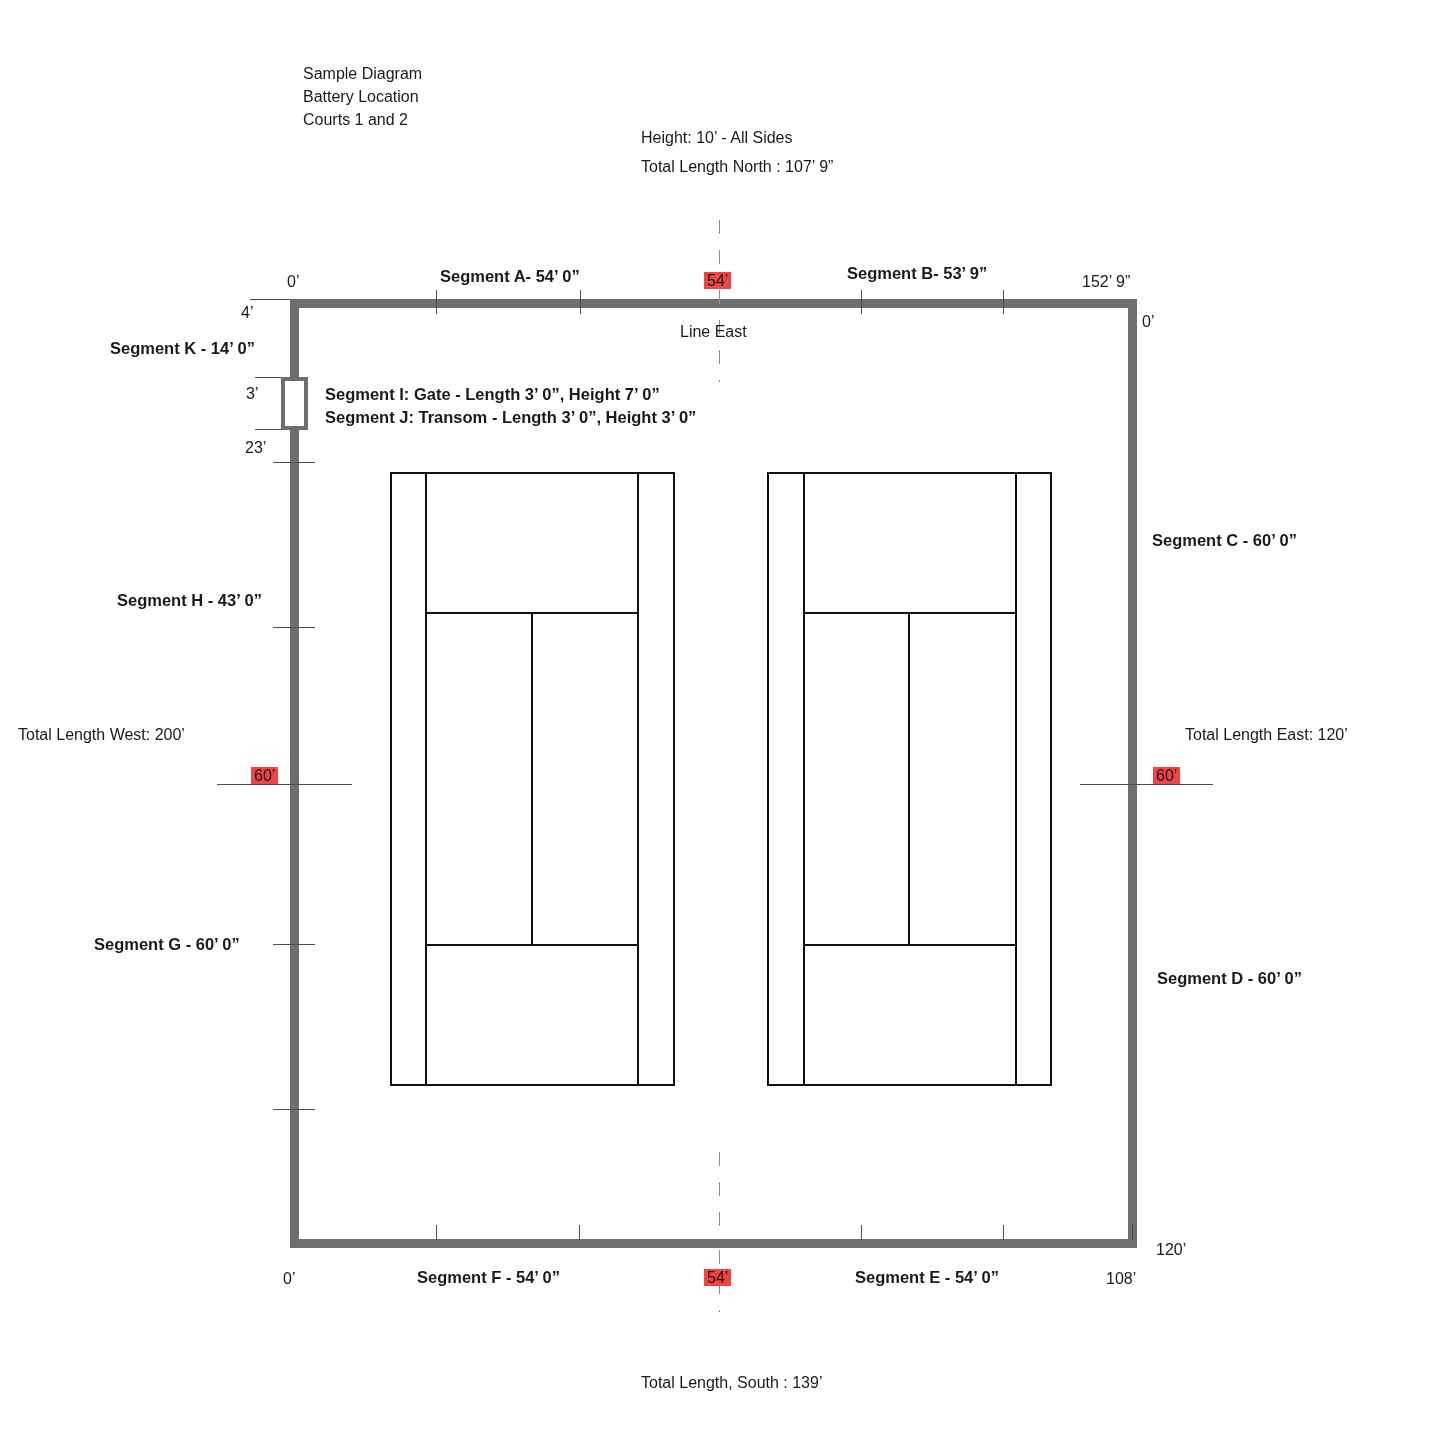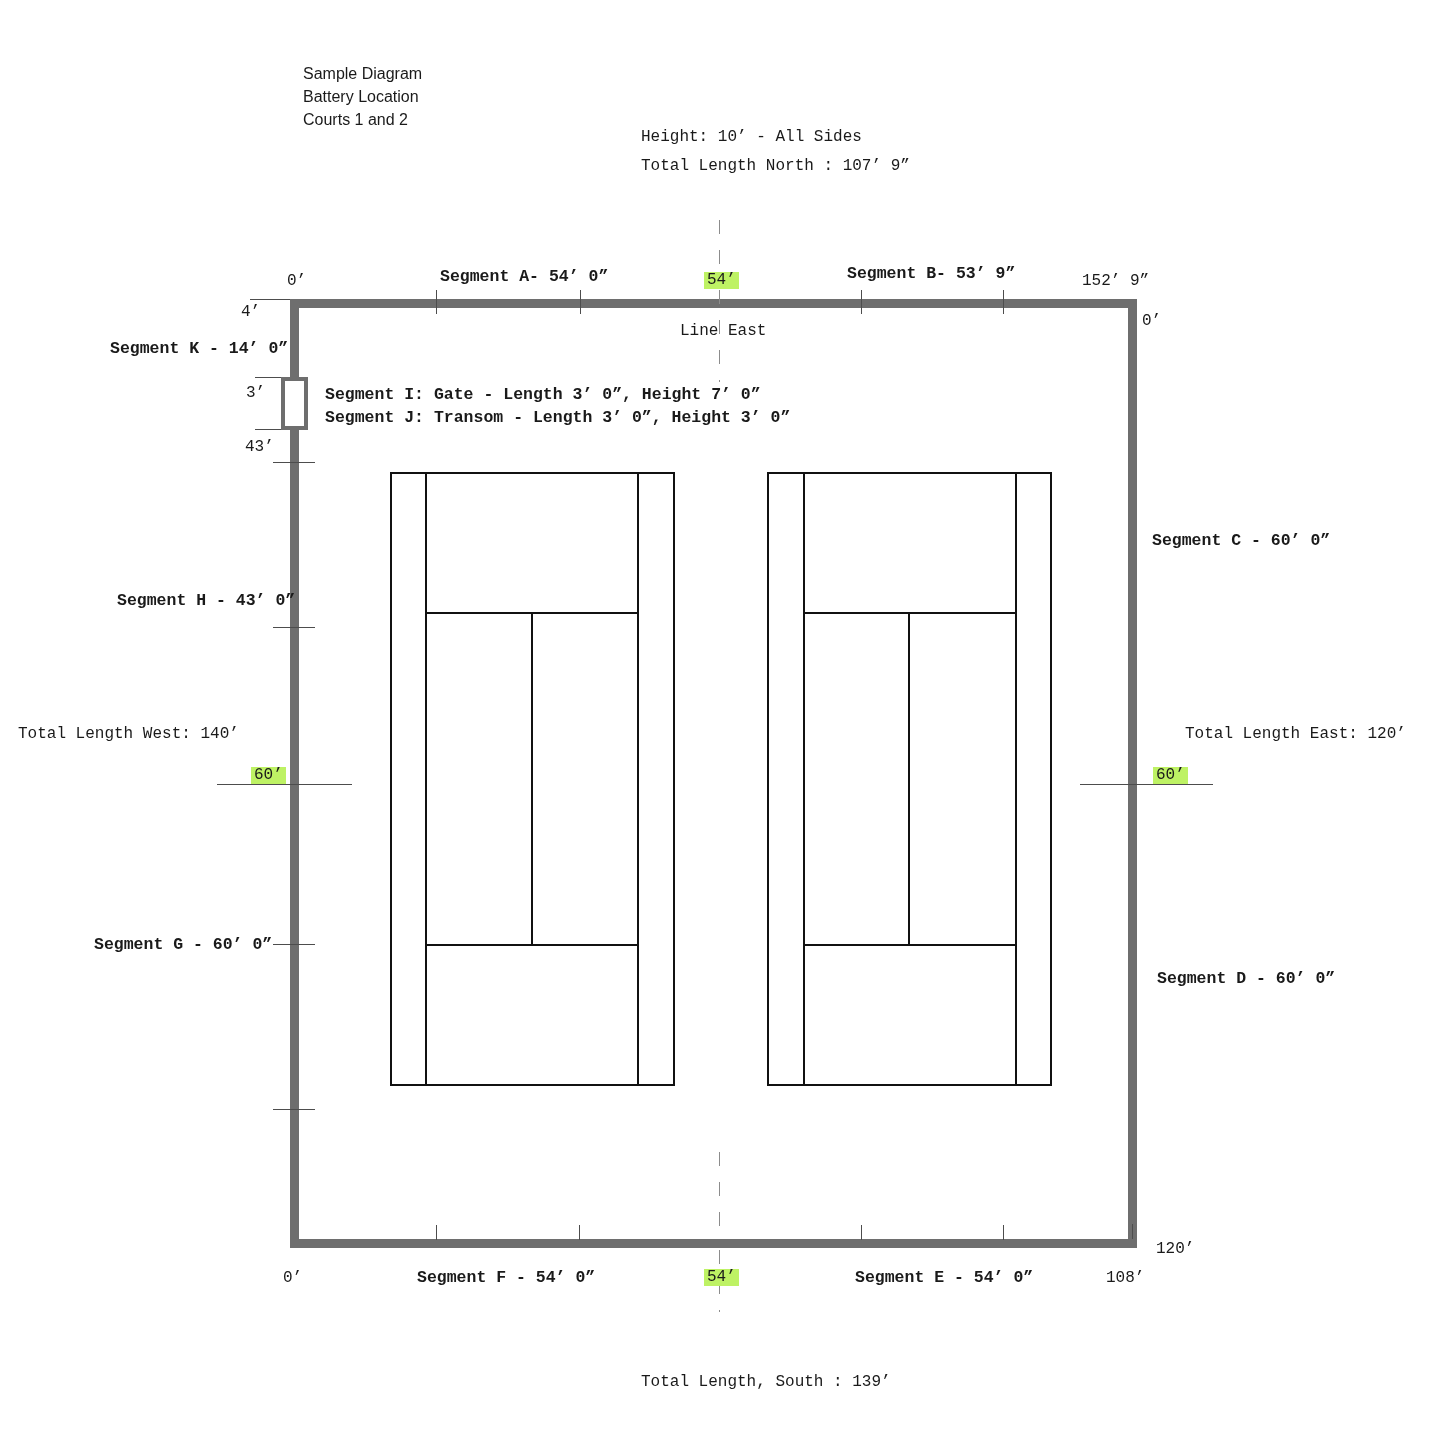--- a/index.html
+++ b/index.html
@@ -1,22 +1,22 @@
 <!DOCTYPE html>
 <html><head>
 <meta charset="utf-8">
 <style>
   html,body{margin:0;padding:0;background:#fff;}
   #diagram{
     position:relative;width:1440px;height:1440px;background:#ffffff;
     font-family:"Liberation Sans",sans-serif;color:#1a1a1a;overflow:hidden;margin-top:22px;
   }
-  .lbl{position:absolute;white-space:nowrap;font-size:16px;line-height:17px;color:#1a1a1a;font-family:Liberation Mono, monospace;}
+  .lbl{position:absolute;white-space:nowrap;font-size:16px;line-height:17px;color:#1a1a1a;}
   .lbl.b{font-weight:700;font-size:16.5px;}
-  .lbl.mask{background:#bef264;padding:0 3px;}
+  .lbl.mask{background:#ef4444;padding:0 3px;}
   .fence{position:absolute;left:290px;top:277px;width:829px;height:931px;border:9px solid #6e6e6e;background:transparent;}
   .court{position:absolute;top:450px;width:285px;height:614px;border:2px solid #111;box-sizing:border-box;background:#fff;}
   .cline{position:absolute;background:#111;}
   .tick-h{position:absolute;height:1px;background:#4d4d4d;}
   .tick-v{position:absolute;width:1px;background:#4d4d4d;}
   .dash{position:absolute;width:1px;background:repeating-linear-gradient(to bottom,#8c8c8c 0 14px,transparent 14px 30px);}
   .gate{position:absolute;left:281px;top:355px;width:27px;height:53px;border:4px solid #6e6e6e;box-sizing:border-box;background:#fff;}
   .title-line{position:absolute;white-space:nowrap;font-size:16px;line-height:23px;}
 </style>
 </head>
@@ -68,23 +68,23 @@
   <div class="tick-h" style="left:273px;top:1087px;width:42px;"></div>
 
   <div class="tick-h" style="left:1080px;top:762px;width:133px;"></div>
 
   <div class="gate"></div>
 
   <div class="lbl b" style="left:110px;top:318px;">Segment K - 14’ 0”</div>
   <div class="lbl" style="left:246px;top:363px;">3’</div>
   <div class="lbl b" style="left:325px;top:364px;">Segment I: Gate - Length 3’ 0”, Height 7’ 0”</div>
   <div class="lbl b" style="left:325px;top:387px;">Segment J: Transom - Length 3’ 0”, Height 3’ 0”</div>
-  <div class="lbl" style="left:245px;top:417px;">43’</div>
+  <div class="lbl" style="left:245px;top:417px;">23’</div>
   <div class="lbl b" style="left:117px;top:570px;">Segment H - 43’ 0”</div>
-  <div class="lbl" style="left:18px;top:704px;">Total Length West: 140’</div>
+  <div class="lbl" style="left:18px;top:704px;">Total Length West: 200’</div>
   <div class="lbl mask" style="left:251px;top:745px;">60’</div>
   <div class="lbl b" style="left:94px;top:914px;text-align:center;">Segment G - 60’ 0”</div>
 
   <div class="lbl b" style="left:1152px;top:510px;">Segment C - 60’ 0”</div>
   <div class="lbl" style="left:1185px;top:704px;">Total Length East: 120’</div>
   <div class="lbl mask" style="left:1153px;top:745px;">60’</div>
   <div class="lbl b" style="left:1157px;top:948px;">Segment D - 60’ 0”</div>
   <div class="lbl" style="left:1156px;top:1219px;">120’</div>
 
   <div class="court" style="left:390px;">

